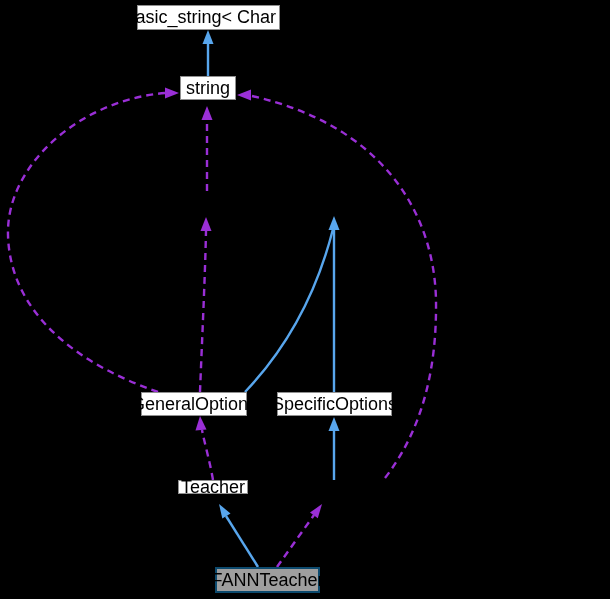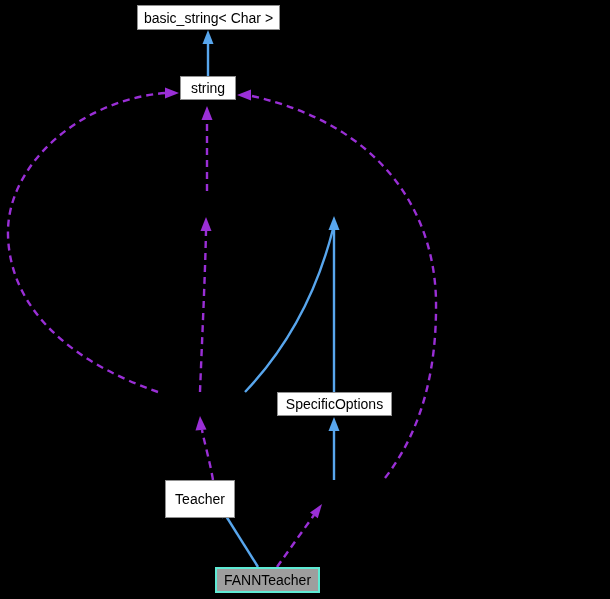--- a/index.html
+++ b/index.html
@@ -28,31 +28,31 @@
     stroke-dasharray: 7 5;
   }
   .head-inh { fill: #58a6ed; stroke: none; }
   .head-use { fill: #9a2fd6; stroke: none; }
   .node {
     position: absolute;
     box-sizing: border-box;
     background: #ffffff;
     border: 1.5px solid #909090;
     color: #000000;
-    font-size: 14px;
+    font-size: 18px;
     text-align: center;
     display: flex;
     align-items: center;
     justify-content: center;
     white-space: nowrap;
     cursor: pointer;
   }
   .node.current {
     background: #9e9e9e;
-    border: 2px solid #5eead4;
+    border: 2px solid #0c4a6e;
     cursor: default;
   }
 </style>
 </head>
 <body>
 
 <div id="canvas">
 
   <svg id="edges" viewBox="0 0 610 599" xmlns="http://www.w3.org/2000/svg">
 
@@ -110,21 +110,22 @@
       <polygon class="head-use" points="322,504 317.8,518.2 310,512.6"></polygon>
     </g>
   </svg>
 
   <div class="node" style="left:137px; top:5px;  width:143px; height:25px;">basic_string&lt; Char &gt;</div>
 
   <div class="node" style="left:180px; top:76px; width:56px;  height:24px;">string</div>
 
 
 
+  <div class="node" style="left:141px; top:392px; width:106px; height:24px;">GeneralOptions</div>
 
   <div class="node" style="left:277px; top:392px; width:115px; height:24px;">SpecificOptions</div>
 
-  <div class="node" style="left:165px; top:480px; width:70px; height:38px;text-align:center;">Teacher</div>
+  <div class="node" style="left:178px; top:480px; width:70px; height:14px;text-align:center;">Teacher</div>
 
 
   <div class="node current" style="left:215px; top:567px; width:105px; height:26px;">FANNTeacher</div>
 
 </div>
 
 </body></html>

